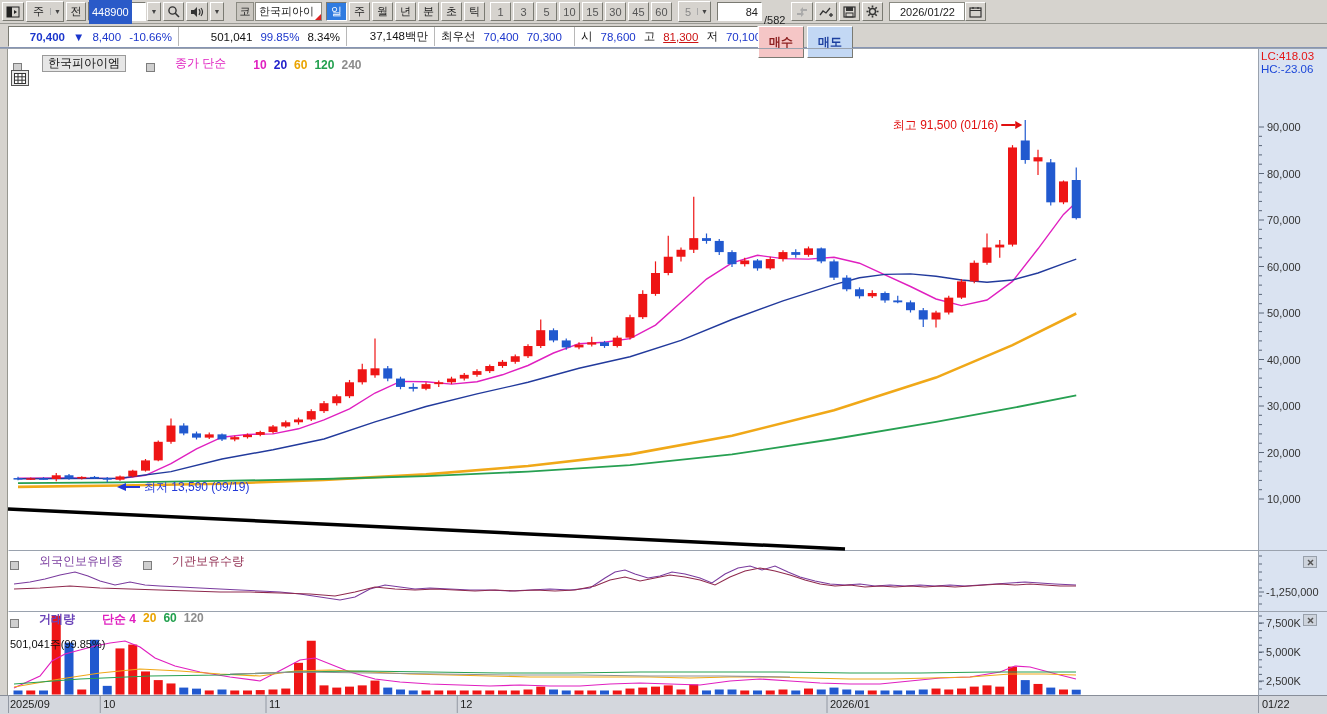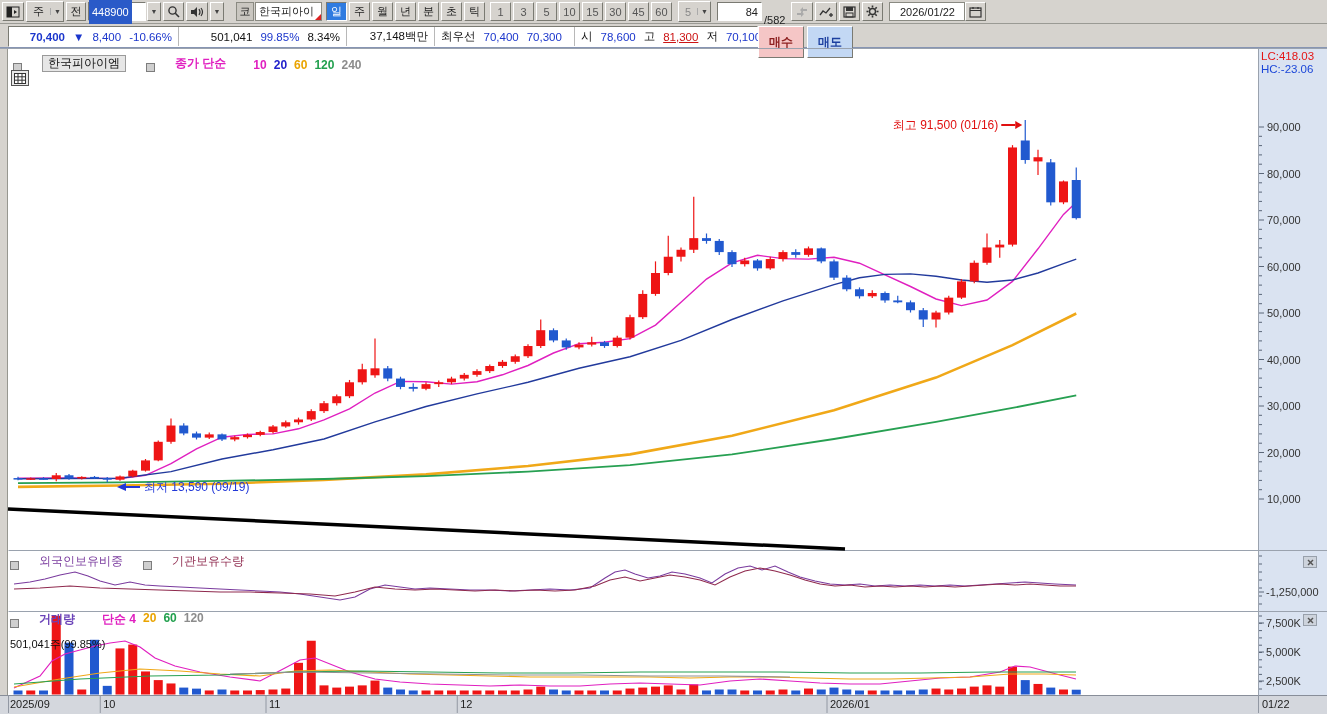--- a/index.html
+++ b/index.html
@@ -577,21 +577,21 @@
       <line x1="1259" y1="652" x2="1264" y2="652" stroke="#5a6678"></line>
       <text x="1266" y="656" fill="#333333" font-size="11" font-family="Liberation Sans">5,000K</text>
       <line x1="1259" y1="681" x2="1264" y2="681" stroke="#5a6678"></line>
       <text x="1266" y="685" fill="#333333" font-size="11" font-family="Liberation Sans">2,500K</text>
     </svg>
 
   <div class="hdr" style="left:13px;top:55px">
     <span class="sq"></span>
     <span class="titlebox">한국피아이엠</span>
     <span class="sq"></span>
-    <span style="color:#e020c0;font-weight:bold">종가 단순</span>
+    <span style="color:#e020c0;font-weight:normal">종가 단순</span>
     <span style="display:flex">
         <span class="legend-item" style="color: rgb(224, 32, 192);">10</span>
         <span class="legend-item" style="color: rgb(34, 34, 204);">20</span>
         <span class="legend-item" style="color: rgb(234, 164, 0);">60</span>
         <span class="legend-item" style="color: rgb(34, 160, 78);">120</span>
         <span class="legend-item" style="color: rgb(140, 140, 140);">240</span>
       </span>
   </div>
   <button class="gridbtn">
     <svg width="12" height="11" viewBox="0 0 12 11">

